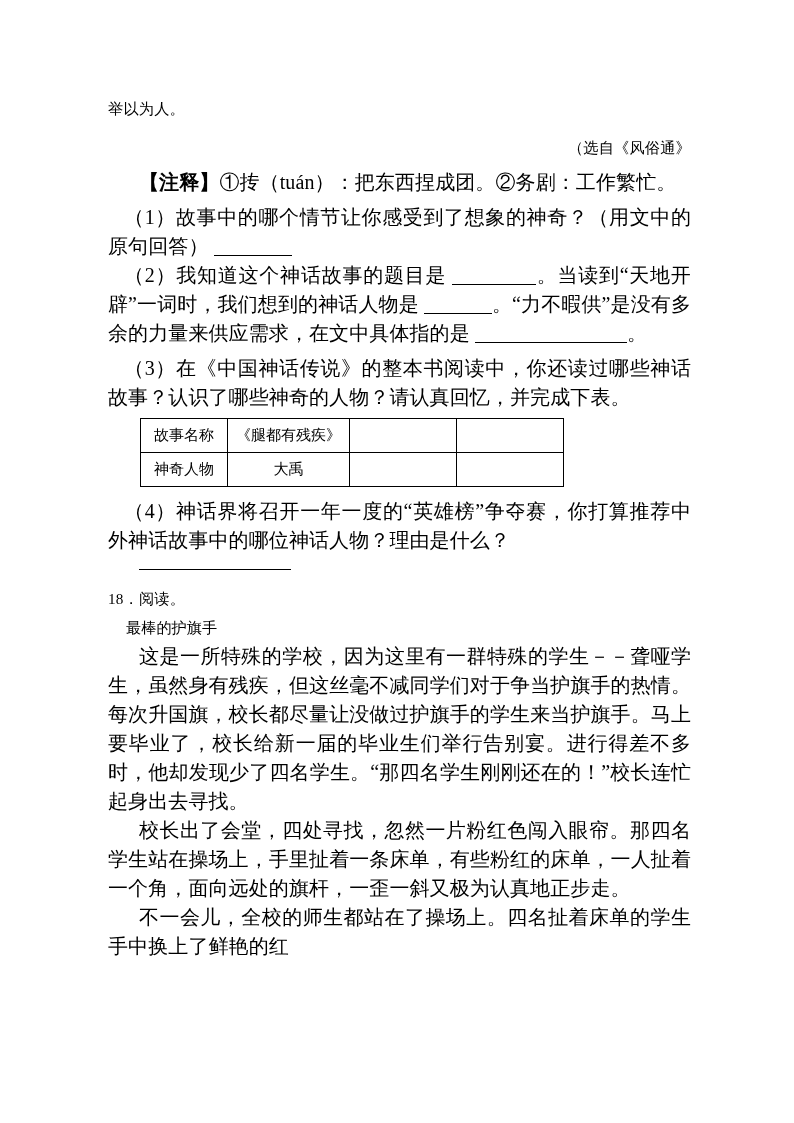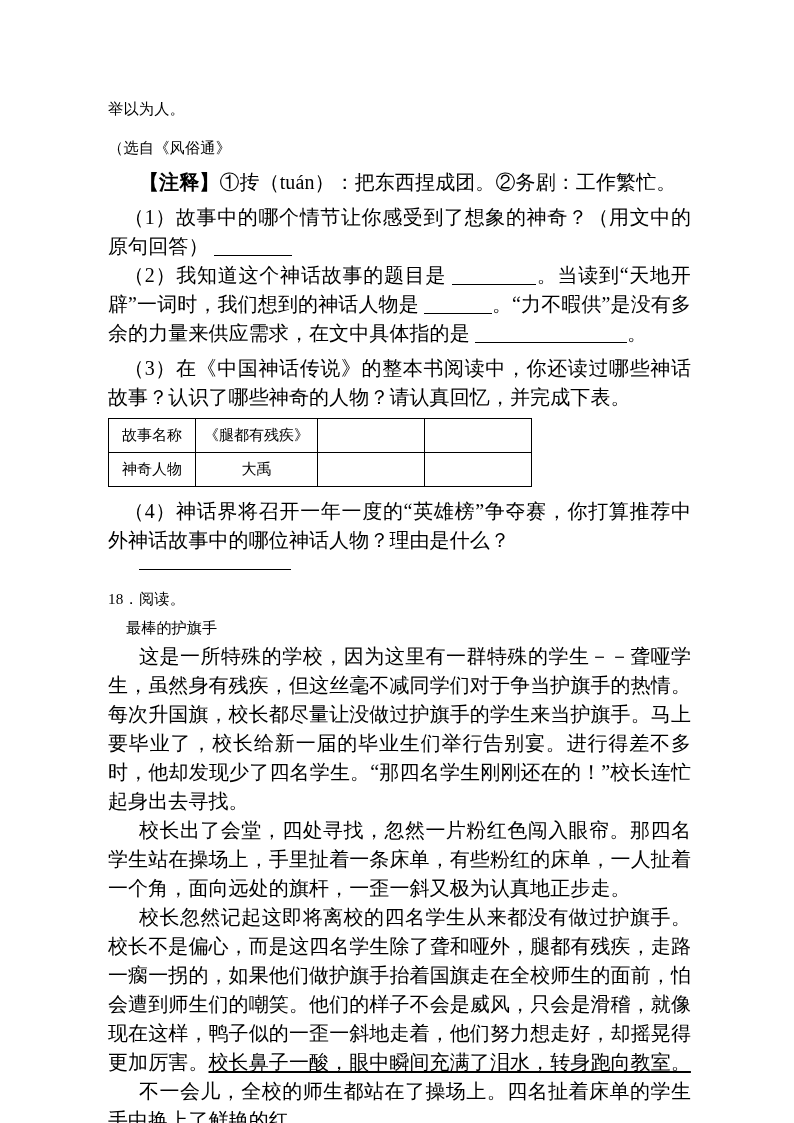--- a/index.html
+++ b/index.html
@@ -38,21 +38,21 @@
   }
   .para {
     font-size: 20px;
     line-height: 29px;
     text-align: justify;
     text-justify: inter-ideograph;
     letter-spacing: 0.1px;
   }
   .indent2 { text-indent: 31px; }
   .indent1 { text-indent: 16px; }
-  .right { }
+  .right { text-align: right; }
   .bold { font-weight: bold; }
 
   .blank {
     display: inline-block;
     border-bottom: 1.4px solid #000;
     vertical-align: -3px;
     height: 13px;
   }
   .u-under {
     text-decoration: underline;
@@ -64,20 +64,21 @@
     margin-top: 14px;
     margin-left: 31px;
     width: 152px;
     height: 0;
     border-bottom: 1.5px solid #000;
   }
 
   table.qtable {
     border-collapse: collapse;
     margin-top: 6px;
+    margin-left: 32px;
     table-layout: fixed;
   }
   table.qtable td {
     border: 1.4px solid #000;
     height: 33px;
     font-size: 15px;
     text-align: center;
     vertical-align: middle;
     padding: 0 4px;
     font-family: "Liberation Serif", "DejaVu Serif", serif;
@@ -148,18 +149,17 @@
     <div class="sp-14"></div>
 
     <div class="line"><span>18．</span><span>阅读。</span></div>
 
     <div class="title-line">最棒的护旗手</div>
 
     <div class="para indent2">这是一所特殊的学校，因为这里有一群特殊的学生－－聋哑学生，虽然身有残疾，但这丝毫不减同学们对于争当护旗手的热情。每次升国旗，校长都尽量让没做过护旗手的学生来当护旗手。马上要毕业了，校长给新一届的毕业生们举行告别宴。进行得差不多时，他却发现少了四名学生。“那四名学生刚刚还在的！”校长连忙起身出去寻找。</div>
 
     <div class="para indent2">校长出了会堂，四处寻找，忽然一片粉红色闯入眼帘。那四名学生站在操场上，手里扯着一条床单，有些粉红的床单，一人扯着一个角，面向远处的旗杆，一歪一斜又极为认真地正步走。</div>
 
-    <div class="para indent2"><span>校长忽然记起这即将离校的四名学生从来都没有做过护旗手。校长不是偏心，而是这四名学生除了聋和哑外，腿都有残疾，走路一瘸一拐的，如果他们做护旗手抬着国旗走在全校师生的面前，怕会遭到师生们的嘲笑。他们的样子不会是威风，只会是滑稽，就像现在这样，鸭子似的一歪一斜地走着，他们努力想走好，却摇晃得更加厉害。</span><span class="u-under">校长鼻子一酸，眼中瞬间充满了泪水，转身跑向教室。</span></div>
 
     <div class="para indent2">不一会儿，全校的师生都站在了操场上。四名扯着床单的学生手中换上了鲜艳的红</div>
 
   </div>
 </div>
 
 </body></html>

